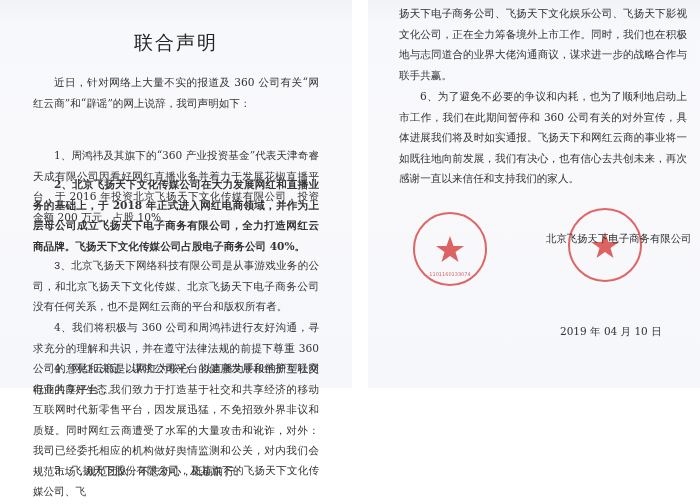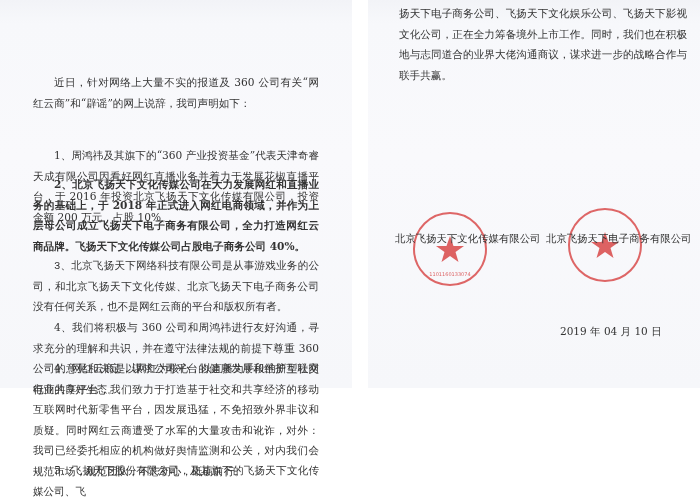--- a/index.html
+++ b/index.html
@@ -35,47 +35,48 @@
       position: absolute; width: 74px; height: 74px; border-radius: 50%;
       border: 2px solid rgba(214, 60, 60, 0.78);
       box-sizing: border-box;
     }
     .stamp svg { position: absolute; left: 0; top: 0; }
   </style>
 </head>
 <body>
 
 <div class="page" id="page-left">
+  <div class="title">联合声明</div>
 
   <p class="para indent" style="left:33px; width:286px; top:72px;">近日，针对网络上大量不实的报道及 360 公司有关“网红云商”和“辟谣”的网上说辞，我司声明如下：</p>
 
   <p class="para indent" style="left:33px; width:286px; top:113px;margin-top:32px;">1、周鸿祎及其旗下的“360 产业投资基金”代表天津奇睿天成有限公司因看好网红直播业务并着力于发展花椒直播平台，于 2016 年投资北京飞扬天下文化传媒有限公司，投资金额 200 万元，占股 10%。</p>
 
   <p class="para indent" style="left:33px; width:286px; top:174px;font-weight:bold;">2、北京飞扬天下文化传媒公司在大力发展网红和直播业务的基础上，于 2018 年正式进入网红电商领域，并作为上层母公司成立飞扬天下电子商务有限公司，全力打造网红云商品牌。飞扬天下文化传媒公司占股电子商务公司 40%。</p>
 
   <p class="para indent" style="left:33px; width:286px; top:256px;font-family:Liberation Mono, monospace;">3、北京飞扬天下网络科技有限公司是从事游戏业务的公司，和北京飞扬天下文化传媒、北京飞扬天下电子商务公司没有任何关系，也不是网红云商的平台和版权所有者。</p>
 
   <p class="para indent" style="left:33px; width:286px; top:317px;">4、我们将积极与 360 公司和周鸿祎进行友好沟通，寻求充分的理解和共识，并在遵守法律法规的前提下尊重 360 公司的意见和决定，谋求公司平台的健康发展和维护互联网行业的良好生态。</p>
 
   <p class="para indent" style="left:33px; width:286px; top:358px;">4、网红云商是以网红为核心，以直播为手段的新型社交电商共享平台，我们致力于打造基于社交和共享经济的移动互联网时代新零售平台，因发展迅猛，不免招致外界非议和质疑。同时网红云商遭受了水军的大量攻击和讹诈，对外：我司已经委托相应的机构做好舆情监测和公关，对内我们会规范市场，规范团队，不忘初心，砥砺前行。</p>
 
   <p class="para indent" style="left:33px; width:286px; top:460px;">5、飞扬天下股份有限公司，及其旗下的飞扬天下文化传媒公司、飞</p>
 </div>
 
 <div class="page" id="page-right">
   <p class="para" style="left:31px; width:288px; top:3px;">扬天下电子商务公司、飞扬天下文化娱乐公司、飞扬天下影视文化公司，正在全力筹备境外上市工作。同时，我们也在积极地与志同道合的业界大佬沟通商议，谋求进一步的战略合作与联手共赢。</p>
 
+  <p class="para indent" style="left:31px; width:288px; top:86px;">6、为了避免不必要的争议和内耗，也为了顺利地启动上市工作，我们在此期间暂停和 360 公司有关的对外宣传，具体进展我们将及时如实通报。飞扬天下和网红云商的事业将一如既往地向前发展，我们有决心，也有信心去共创未来，再次感谢一直以来信任和支持我们的家人。</p>
 
   <div class="stamp" style="left:45px; top:212px;">
     <svg width="70" height="70" viewBox="0 0 70 70">
       <polygon points="35,22 38.5,32 49,32 40.5,38 43.5,48 35,42 26.5,48 29.5,38 21,32 31.5,32" fill="rgba(214,60,60,0.8)"></polygon>
       <text x="35" y="62" text-anchor="middle" font-size="5" fill="rgba(214,60,60,0.8)" font-family="DejaVu Sans, sans-serif">1101160133074</text>
     </svg>
   </div>
-  <div class="company" style="left:27px; top:232px;">北京飞扬天下文化传媒有限公司</div>
 
   <div class="stamp" style="left:200px; top:208px;">
     <svg width="70" height="70" viewBox="0 0 70 70">
       <polygon points="35,22 38.5,32 49,32 40.5,38 43.5,48 35,42 26.5,48 29.5,38 21,32 31.5,32" fill="rgba(214,60,60,0.8)"></polygon>
     </svg>
   </div>
   <div class="company" style="left:178px; top:232px;">北京飞扬天下电子商务有限公司</div>
 
   <div class="date" style="left:192px; top:325px;">2019 年 04 月 10 日</div>
 </div>

